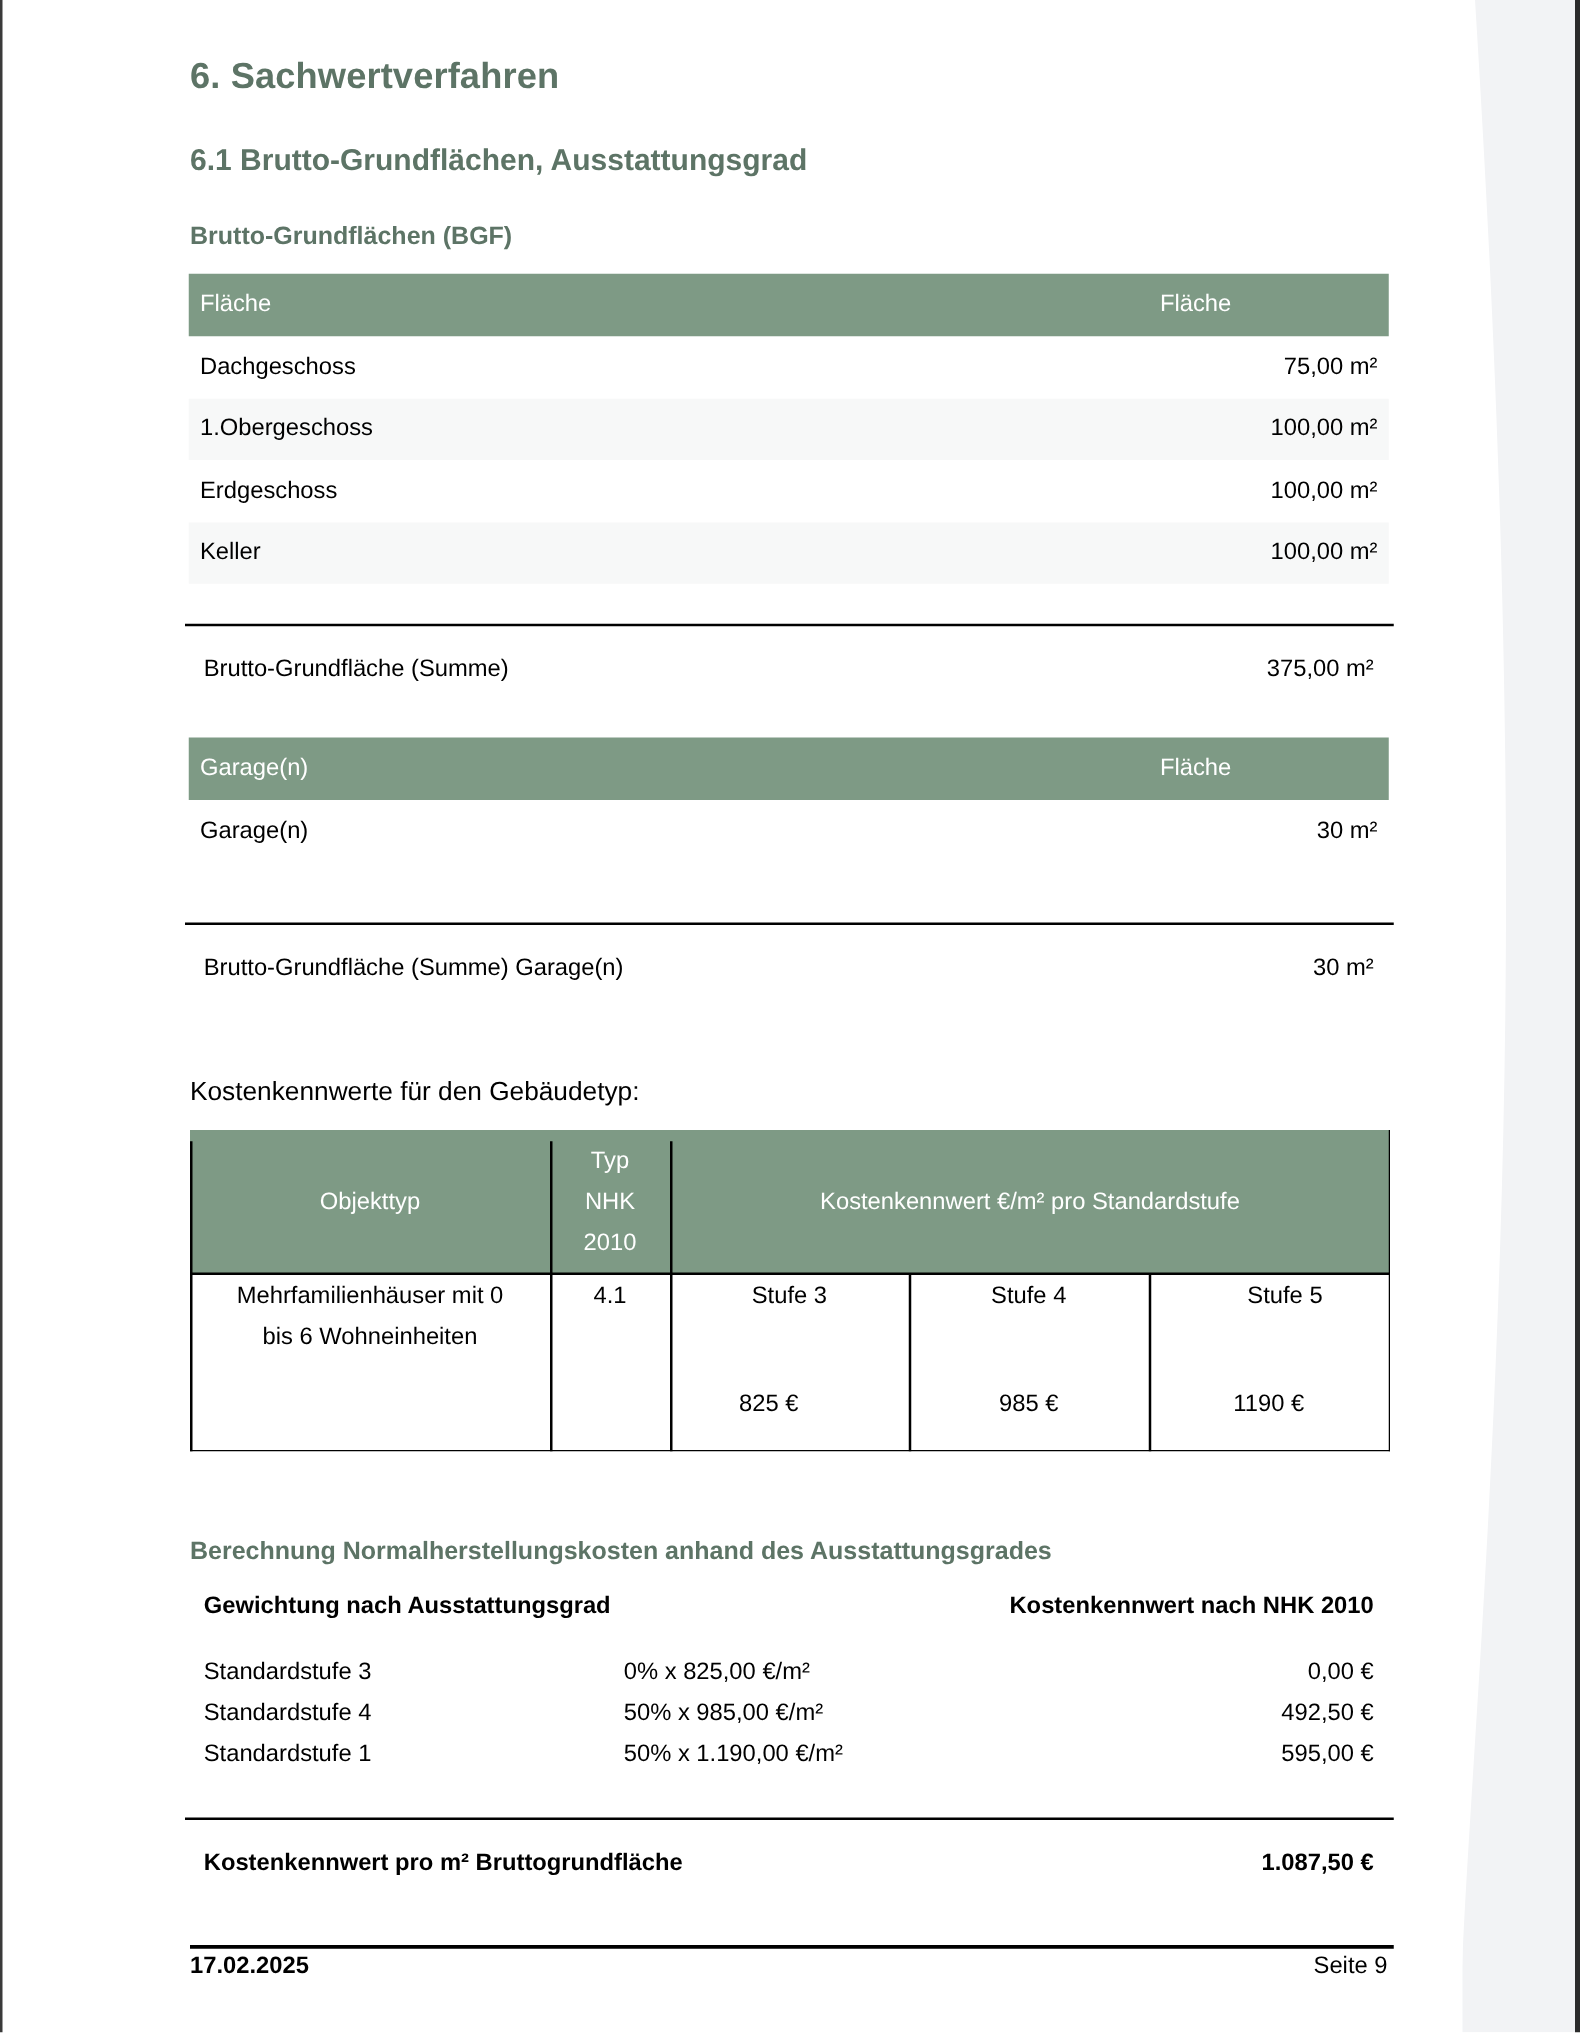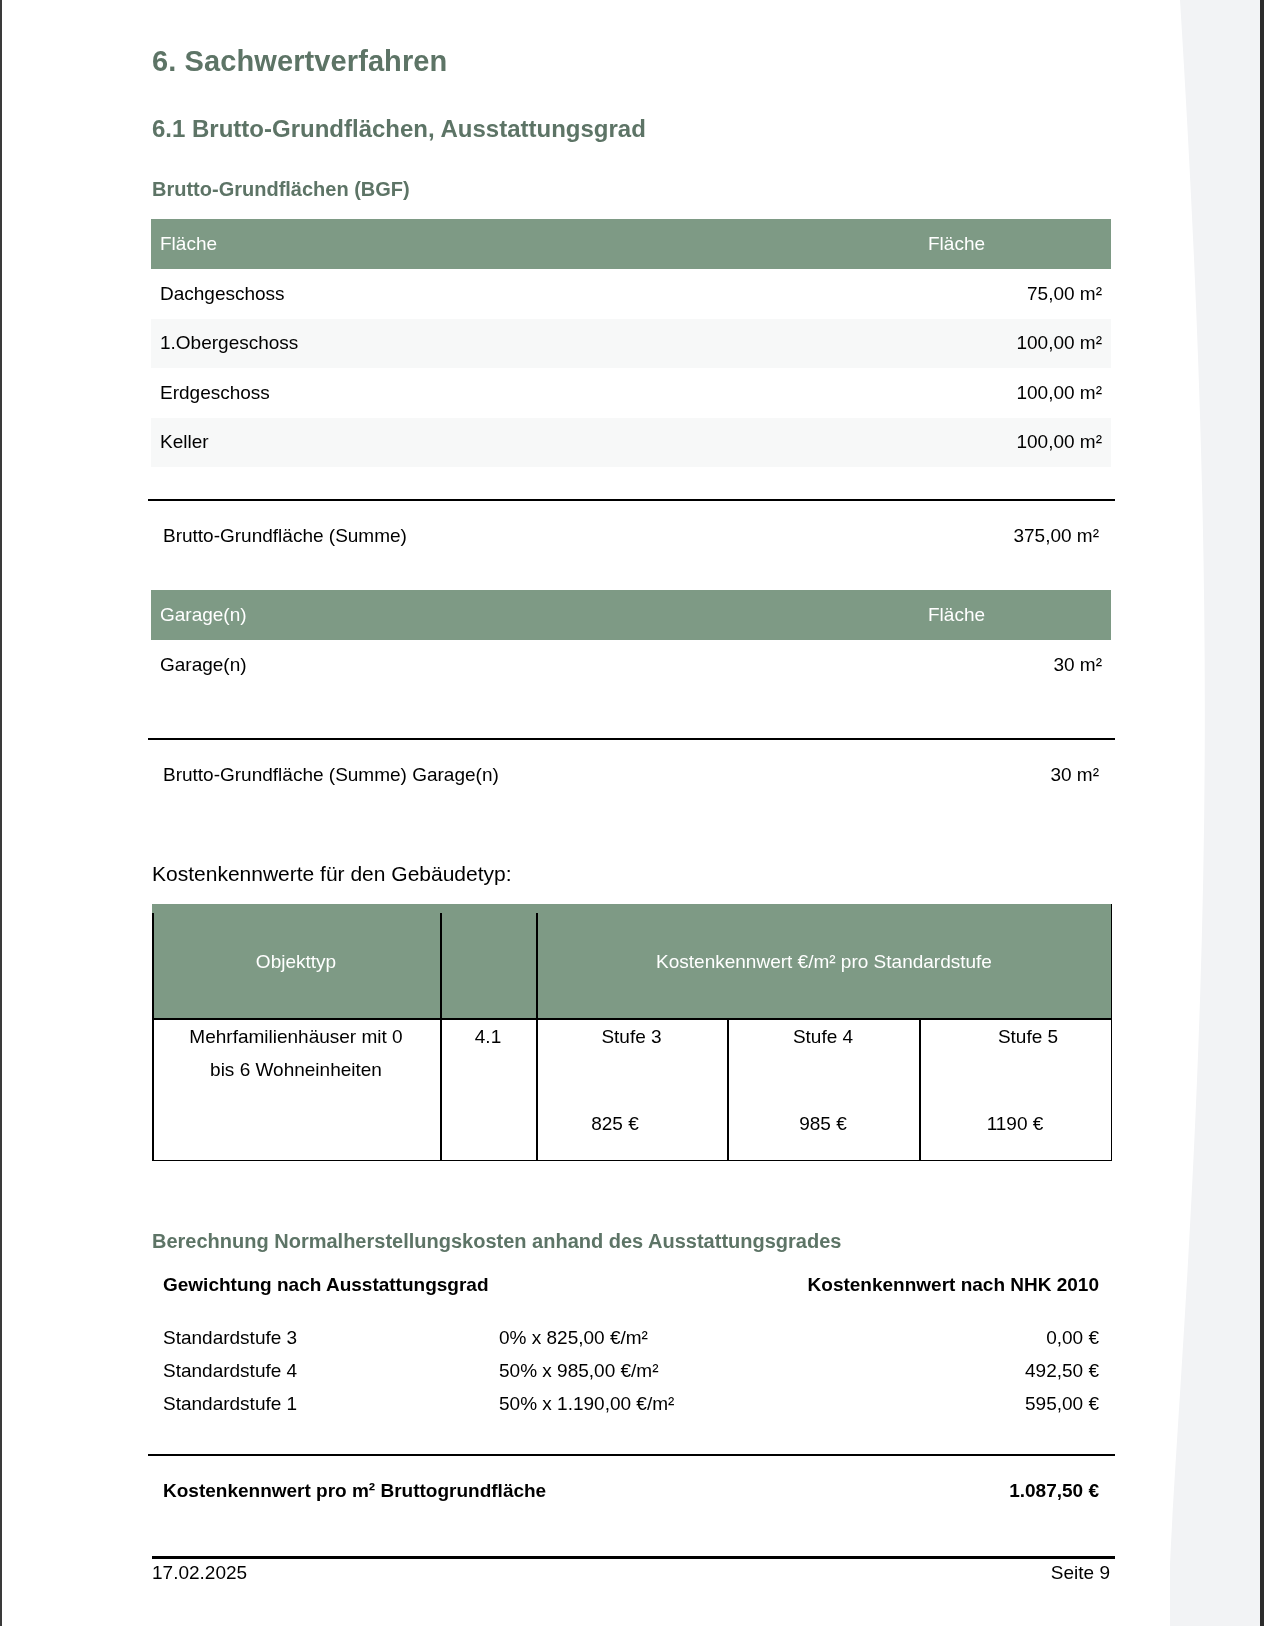--- a/index.html
+++ b/index.html
@@ -121,20 +121,25 @@
   <div class="kv" style="left:0; top:9px; height:248px;"></div>
   <div class="kv" style="left:288px; top:9px; height:248px;"></div>
   <div class="kv" style="left:384px; top:9px; height:248px;"></div>
   <div class="kv" style="left:575px; top:115px; height:142px;"></div>
   <div class="kv" style="left:767px; top:115px; height:142px;"></div>
   <div class="kv" style="left:958.5px; top:0; height:257px;"></div>
   <div class="kh" style="left:0; top:114px; width:960px;"></div>
   <div class="kh" style="left:0; top:255.5px; width:960px;"></div>
 
   <div class="kt white" style="left:0; width:288px; top:41px;">Objekttyp</div>
+  <div class="kt white" style="left:288px; width:96px; top:8px;">
+    <div>Typ</div>
+    <div>NHK</div>
+    <div>2010</div>
+  </div>
   <div class="kt white" style="left:384px; width:576px; top:41px;">Kostenkennwert €/m² pro Standardstufe</div>
 
   <div class="kt" style="left:0; width:288px; top:116px;">
     <div>Mehrfamilienhäuser mit 0</div>
     <div>bis 6 Wohneinheiten</div>
   </div>
   <div class="kt" style="left:288px; width:96px; top:116px;">4.1</div>
 
   <div class="kt" style="left:384px; width:191px; top:116px;">Stufe 3</div>
   <div class="kt" style="left:575px; width:192px; top:116px;text-align:center;">Stufe 4</div>
@@ -164,14 +169,14 @@
   <div class="ntext" style="left:163px; top:1393px;">Standardstufe 1</div>
   <div class="ntext" style="left:499px; top:1393px;">50% x 1.190,00 €/m²</div>
   <div class="ntext right" style="left:800px; width:299px; top:1393px;">595,00 €</div>
 </div>
 
 <div class="hline" style="left:148px; top:1454px; width:967px;"></div>
 <div class="ntext bold" style="left:163px; top:1480px;">Kostenkennwert pro m² Bruttogrundfläche</div>
 <div class="ntext bold right" style="left:800px; width:299px; top:1480px;">1.087,50 €</div>
 
 <div class="footline"></div>
-<div class="foot" style="left:152px;">17.02.2025</div>
+<div class="foot" style="left:152px;font-weight:bold;">17.02.2025</div>
 <div class="foot right" style="left:900px; width:210px;">Seite 9</div>
 
 </body></html>

